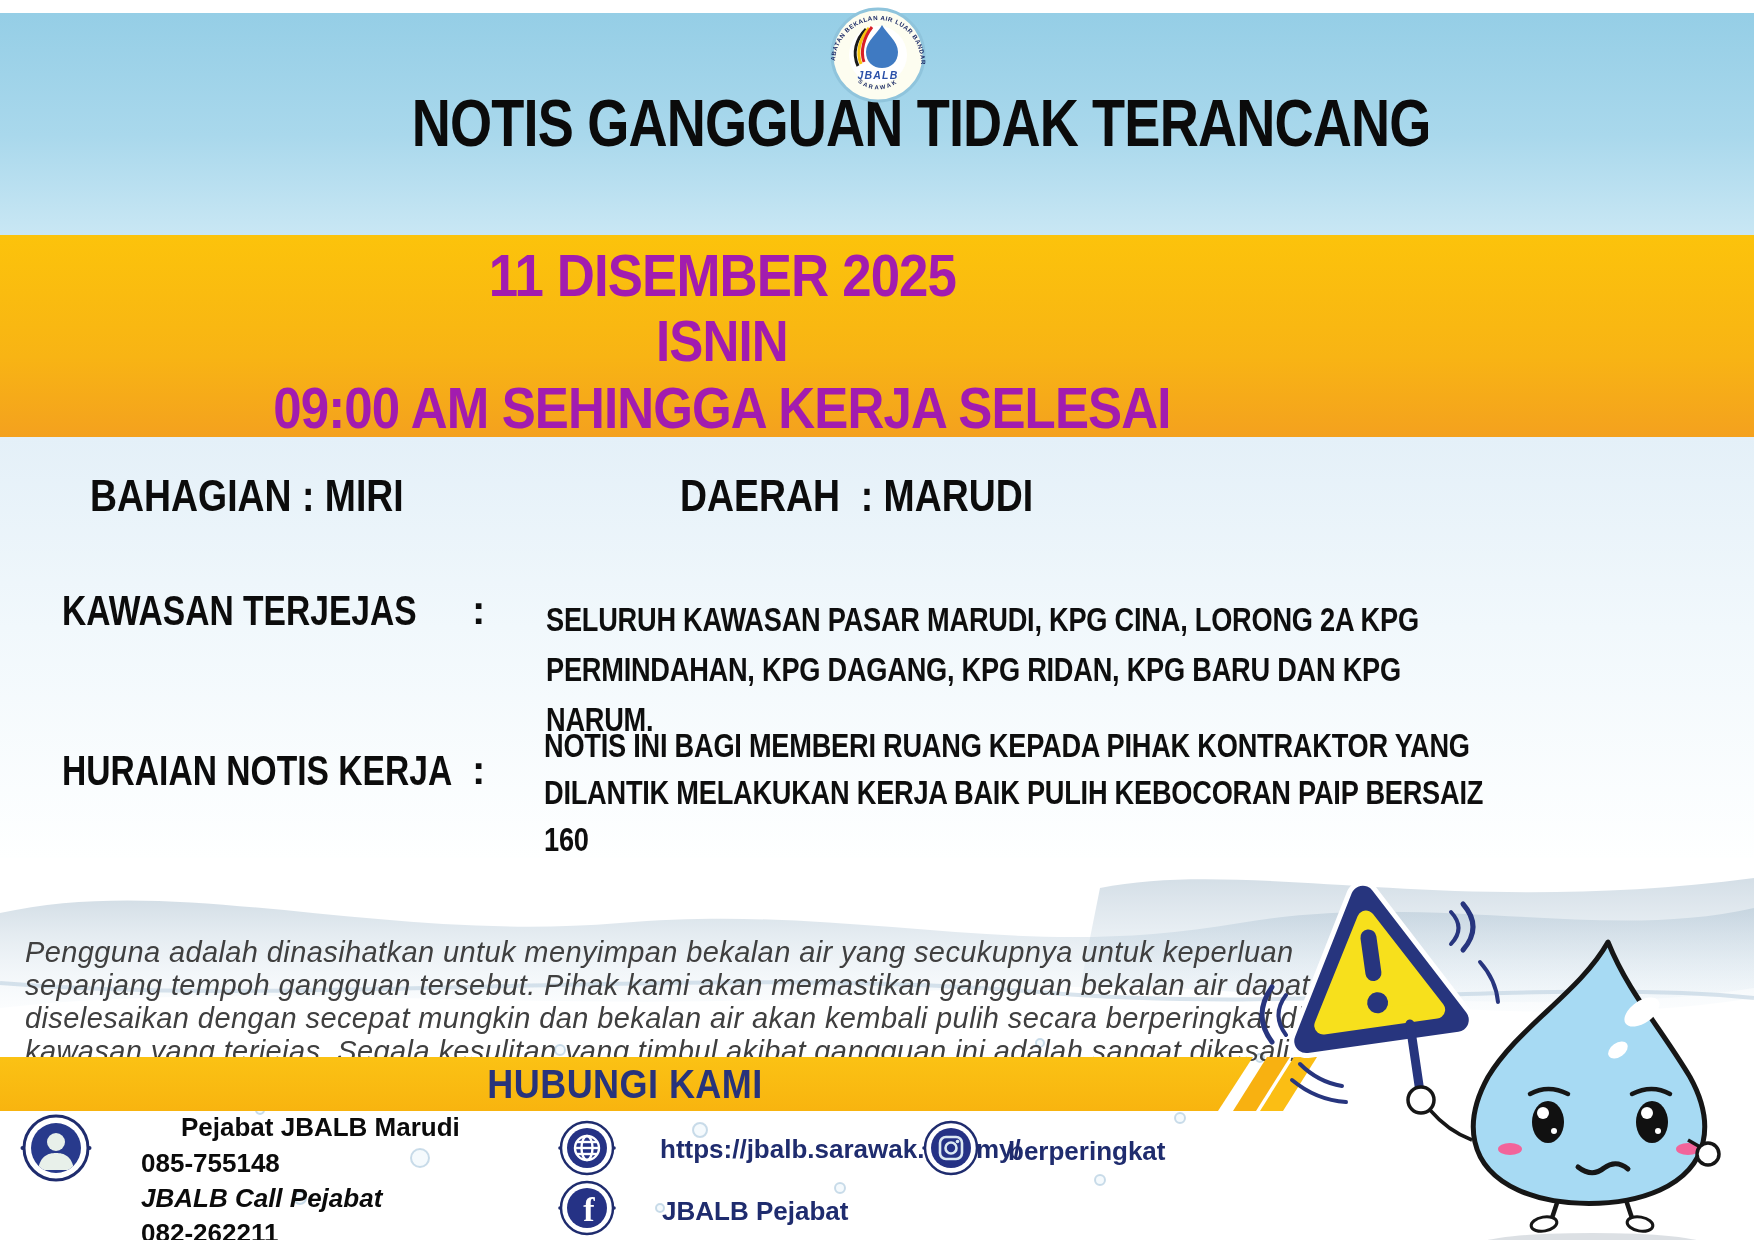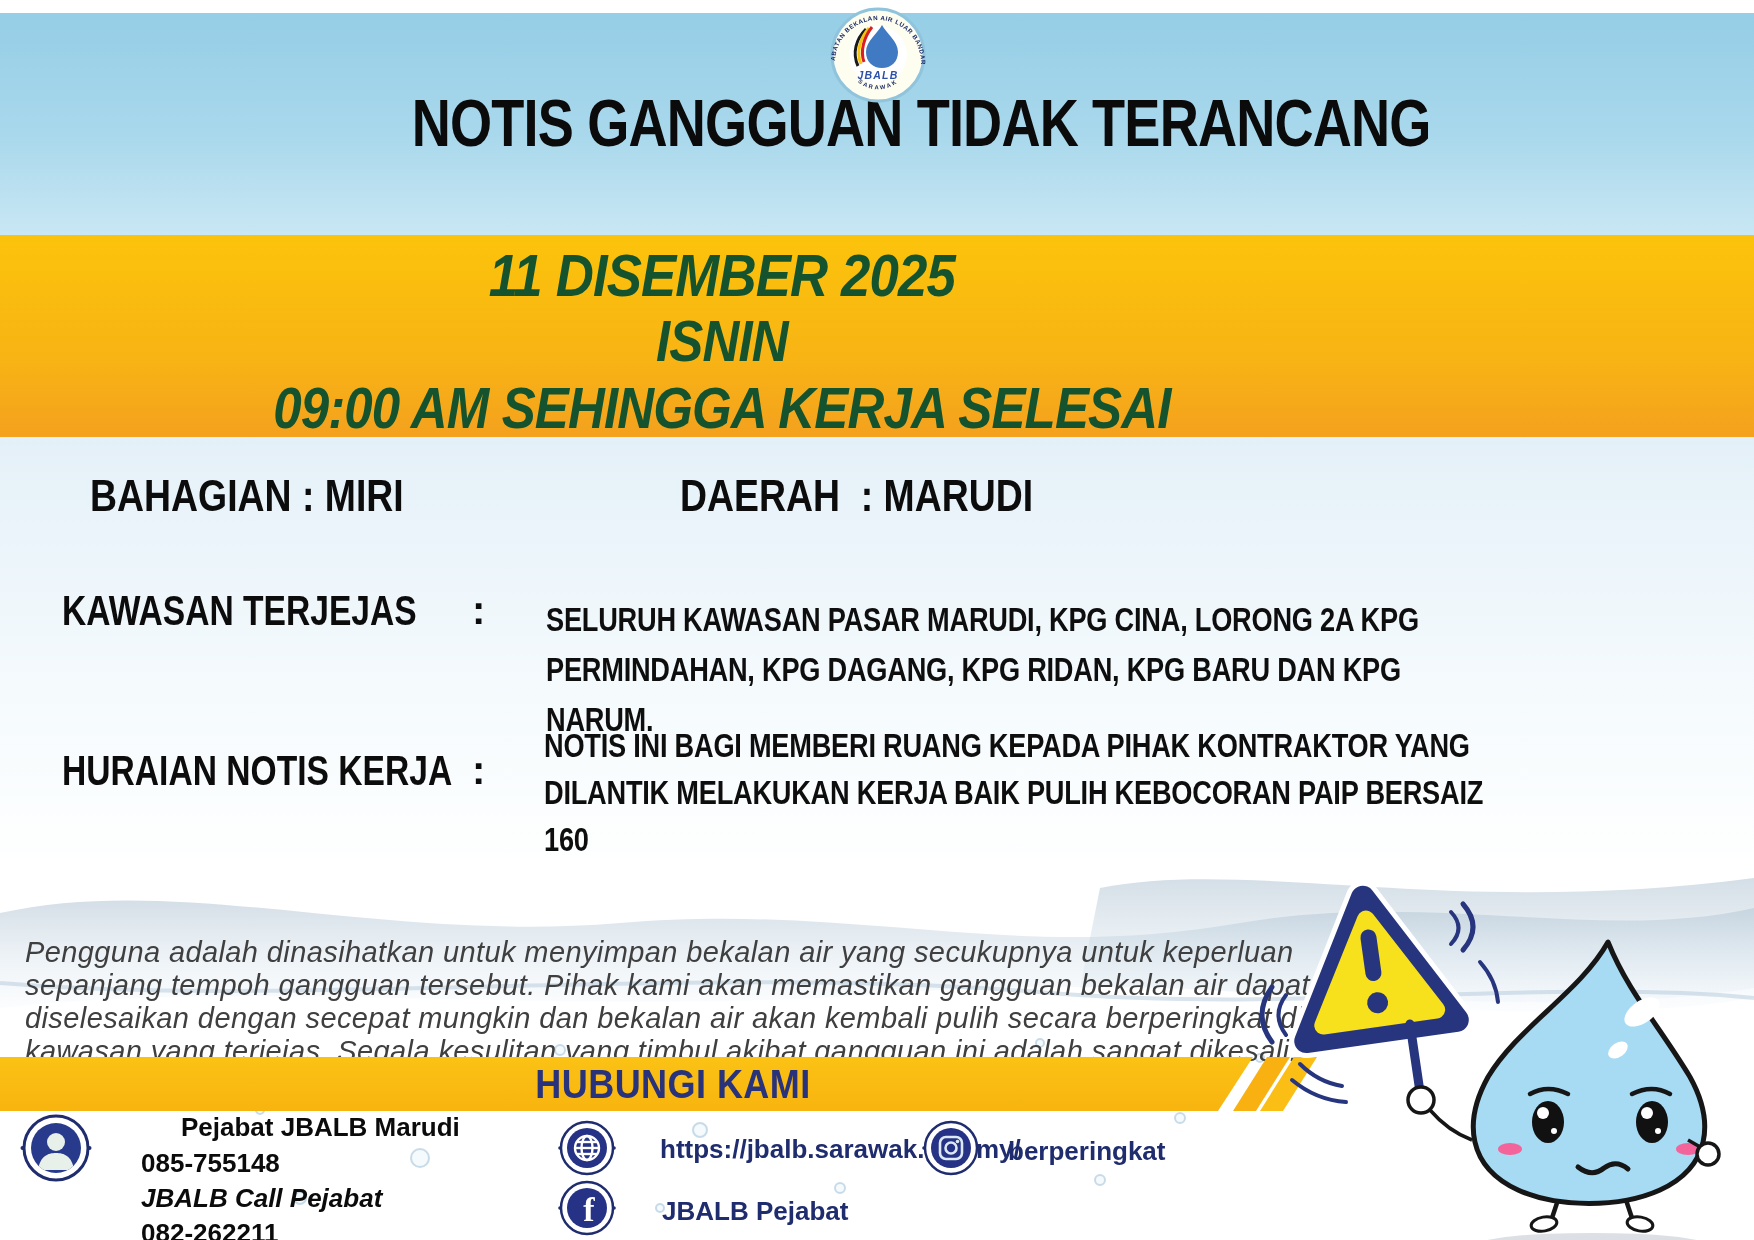--- a/index.html
+++ b/index.html
@@ -13,22 +13,22 @@
   #logo{left:818px;top:5px;width:120px;height:100px;z-index:6;}
   .title-line{left:0;top:0;width:1754px;text-align:center;color:#0b0b0b;font-weight:700;
     white-space:nowrap;z-index:5;line-height:1;}
   #title1{top:90px;font-size:66px;padding-left:44px;}
   #title2{top:150px;font-size:64px;}
   .sqz{display:inline-block;transform:scaleX(.82);transform-origin:center top;letter-spacing:-1px;}
 
   
   #schedule-band{left:0;top:235px;width:1754px;height:202px;
     background:linear-gradient(180deg,#fcc30b 0%,#f8b414 60%,#f4a11e 100%);}
-  .sched-line{left:0;width:1444px;text-align:center;color:#14532d;font-weight:700;
-    white-space:nowrap;line-height:1;font-style:italic;}
+  .sched-line{left:0;width:1444px;text-align:center;color:#a21caf;font-weight:700;
+    white-space:nowrap;line-height:1;}
   #sched-date{top:246px;font-size:60px;}
   #sched-day{top:312px;font-size:58px;}
   #sched-time{top:379px;font-size:58px;}
   .sqz2{display:inline-block;transform:scaleX(.88);transform-origin:center top;letter-spacing:-1px;}
 
   
   #body-band{left:0;top:437px;width:1754px;height:423px;
     background:linear-gradient(180deg,#e4f0f8 0%,#f1f8fc 45%,#feffff 100%);}
   .loc{color:#0c0c0c;font-weight:700;font-size:44px;line-height:1;white-space:pre;
        transform:scaleX(.85);transform-origin:left top;}
@@ -50,21 +50,21 @@
   #water-band{left:0;top:858px;width:1754px;height:382px;background:#ffffff;}
   #water-decor{left:0;top:858px;width:1754px;height:382px;z-index:1;}
   #advisory{left:25px;top:936px;z-index:2;color:#3f3f3f;font-size:29px;font-style:italic;
     line-height:33px;white-space:pre-line;letter-spacing:.4px;}
 
   
   #contact-banner{left:0;top:1057px;width:1290px;height:54px;z-index:3;
     background:linear-gradient(180deg,#fbc214 0%,#f8b40f 100%);
     clip-path:polygon(0 0,1253px 0,1218px 100%,0 100%);}
   #contact-banner-title{left:0;top:1064px;width:1250px;text-align:center;z-index:4;
-    color:#28337b;font-weight:700;font-size:40px;line-height:1;margin-left:48px;}
+    color:#28337b;font-weight:700;font-size:40px;line-height:1;}
   .sqz3{display:inline-block;transform:scaleX(.9);transform-origin:center top;letter-spacing:.5px;}
   .stripe{top:1057px;width:57px;height:54px;z-index:3;
     clip-path:polygon(34px 0,57px 0,23px 100%,0 100%);}
   #stripe1{left:1233px;background:#f8b111;}
   #stripe2{left:1260px;background:#fbbe14;}
 
   
   .icon{z-index:4;}
   #person-icon{left:20px;top:1112px;}
   #globe-icon{left:558px;top:1119px;}

